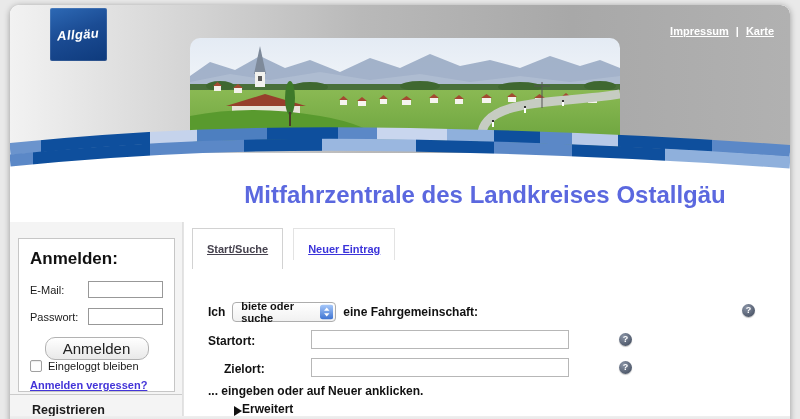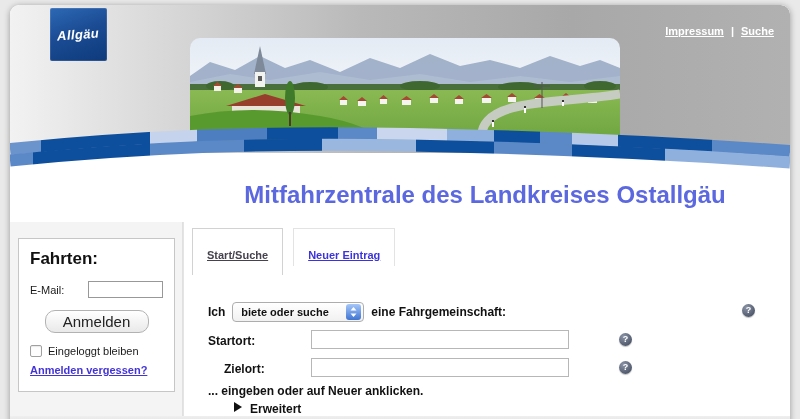--- a/index.html
+++ b/index.html
@@ -71,21 +71,21 @@
   .lrow input {
     flex:1; width:70px; height:17px; border:1px solid #989898; background:#fff;
     font-size:11px; padding:0 3px;
   }
   .login-btn {
     display:block; margin:12px auto 0; width:104px; height:23px;
     border:1px solid #b2b2b2; border-radius:10px;
     background:linear-gradient(#ffffff,#e9e9e9);
     font-size:15px; color:#222; font-family:"Liberation Sans",sans-serif; cursor:pointer;
   }
-  .stay-row { display:flex; align-items:center; margin-top:12px; gap:6px; }
+  .stay-row { display:flex; align-items:center; gap:6px; }
   .checkbox {
     width:12px; height:12px; border:1px solid #a0a0a0; border-radius:2px;
     background:#fdfdfd; box-shadow:inset 0 1px 1px rgba(0,0,0,.08); cursor:pointer;
   }
   .stay-row span { font-size:11px; color:#1a1a1a; }
   .forgot-link {
     display:inline-block; margin-top:7px; font-size:11px; font-weight:bold;
     color:#4334d8; text-decoration:underline; cursor:pointer;
   }
   .register {
@@ -94,47 +94,47 @@
     font-size:12.5px; font-weight:bold; color:#1c1c1c;
   }
   
   .main {
     position:absolute; left:173px; top:217px; right:0; bottom:0;
     background:#fff; border-left:1px solid #e4e4e4;
   }
   .tabs { position:absolute; left:8px; top:6px; display:flex; align-items:flex-start; gap:10px; }
   .tab {
     background:#fff; border:1px solid #d2d2d2; border-bottom:none;
-    padding:20px 14px; font-size:11px; font-weight:bold; text-decoration:underline; cursor:pointer;
+    padding:14px 14px; font-size:11px; font-weight:bold; text-decoration:underline; cursor:pointer;
   }
   .tab.active { color:#46424e; padding-bottom:14px; }
   .tab.inactive { color:#3c34da; border-color:#e3e3e3; padding-bottom:5px; }
   .main-heading { position:absolute; left:14px; top:42px; font-size:18px; font-weight:bold; color:#111; }
   .row1 { position:absolute; left:24px; top:80px; display:flex; align-items:center; gap:7px; }
   .row1 .flabel { font-size:12px; font-weight:bold; color:#111; }
   .mode-select {
-    width:132px; height:20px; border:1px solid #adadad; border-radius:4px;
+    width:104px; height:20px; border:1px solid #adadad; border-radius:4px;
     background:linear-gradient(#ffffff,#f1f1f1);
     display:flex; align-items:center; justify-content:space-between;
     padding:0 2px 0 8px; cursor:pointer;
   }
   .mode-select .val { font-size:11px; font-weight:bold; color:#111; }
   .flabel-abs { position:absolute; font-size:12px; font-weight:bold; color:#111; }
   .tinput {
     position:absolute; left:127px; width:258px; height:19px;
     border:1px solid #b7b7b7; background:#fff; font-size:12px; padding:0 4px;
   }
   .help {
     position:absolute; width:13px; height:13px; border-radius:50%;
     background:radial-gradient(circle at 35% 28%, #8b95a7 0%, #525c6e 70%, #454e5f 100%);
     color:#fff; font-size:9px; font-weight:bold; line-height:13px; text-align:center;
     cursor:pointer; box-shadow:0 1px 1px rgba(0,0,0,.25);
   }
   .hint { position:absolute; left:24px; top:162px; font-size:12px; font-weight:bold; color:#111; }
-  .expander { position:absolute; left:26px; top:180px; display:flex; align-items:flex-start; gap:8px; cursor:pointer;padding-left:24px; }
+  .expander { position:absolute; left:26px; top:180px; display:flex; align-items:flex-end; cursor:pointer;padding-left:24px; }
   .expander .tri {
     width:0; height:0; border-left:8px solid #111;
     border-top:5px solid transparent; border-bottom:5px solid transparent;
   }
   .expander .exp-label { font-size:12px; font-weight:bold; color:#111; }
   .bottom-strip {
     position:absolute; left:0; right:0; top:411px; height:10px;
     background:linear-gradient(#efefef,#dcdcdc); z-index:4;
   }
 </style>
@@ -144,21 +144,21 @@
 <div class="card">
 
   <div class="header">
 
     <div class="allgaeu-logo">
       <span>Allgäu</span>
     </div>
 
 
     <div class="top-links">
-      <a>Impressum</a><span class="sep">|</span><a>Suche</a>
+      <a>Impressum</a><span class="sep">|</span><a>Karte</a>
     </div>
 
     <div class="photo">
       <svg width="430" height="110" viewBox="0 0 430 110" preserveAspectRatio="none">
         <defs>
           <linearGradient id="sky" x1="0" y1="0" x2="0" y2="1">
             <stop offset="0" stop-color="#e4ebf4"></stop>
               <stop offset="1" stop-color="#f4f7fa"></stop>
           </linearGradient>
           <linearGradient id="field" x1="0" y1="0" x2="0" y2="1">
@@ -283,32 +283,37 @@
       </defs>
       <path d="M0,26 C130,13 250,8 400,11 C550,14 670,20 780,28" stroke="url(#segA)" stroke-width="12" fill="none"></path>
       <path d="M0,26 C130,13 250,8 400,11 C550,14 670,20 780,28" transform="translate(0,11.5)" stroke="url(#segB)" stroke-width="12" fill="none"></path>
     </svg>
   </div>
 
   <div class="page-title">Mitfahrzentrale des Landkreises Ostallgäu</div>
 
   <div class="sidebar">
     <div class="login-box">
-      <h2>Fahrten:</h2>
+      <h2>Anmelden:</h2>
       <div class="lrow">
         <label>E-Mail:</label>
         <input type="text" value="" style="">
+      </div>
+      <div class="lrow">
+        <label>Passwort:</label>
+        <input type="password" value="" style="">
       </div>
       <button class="login-btn">Anmelden</button>
       <div class="stay-row">
         <div class="checkbox"></div>
         <span>Eingeloggt bleiben</span>
       </div>
       <a class="forgot-link">Anmelden vergessen?</a>
     </div>
+    <div class="register">Registrieren</div>
   </div>
 
   <div class="main">
     <div class="tabs">
       <div class="tab active">Start/Suche</div>
       <div class="tab inactive">Neuer Eintrag</div>
     </div>
 
 
     <div class="row1">

